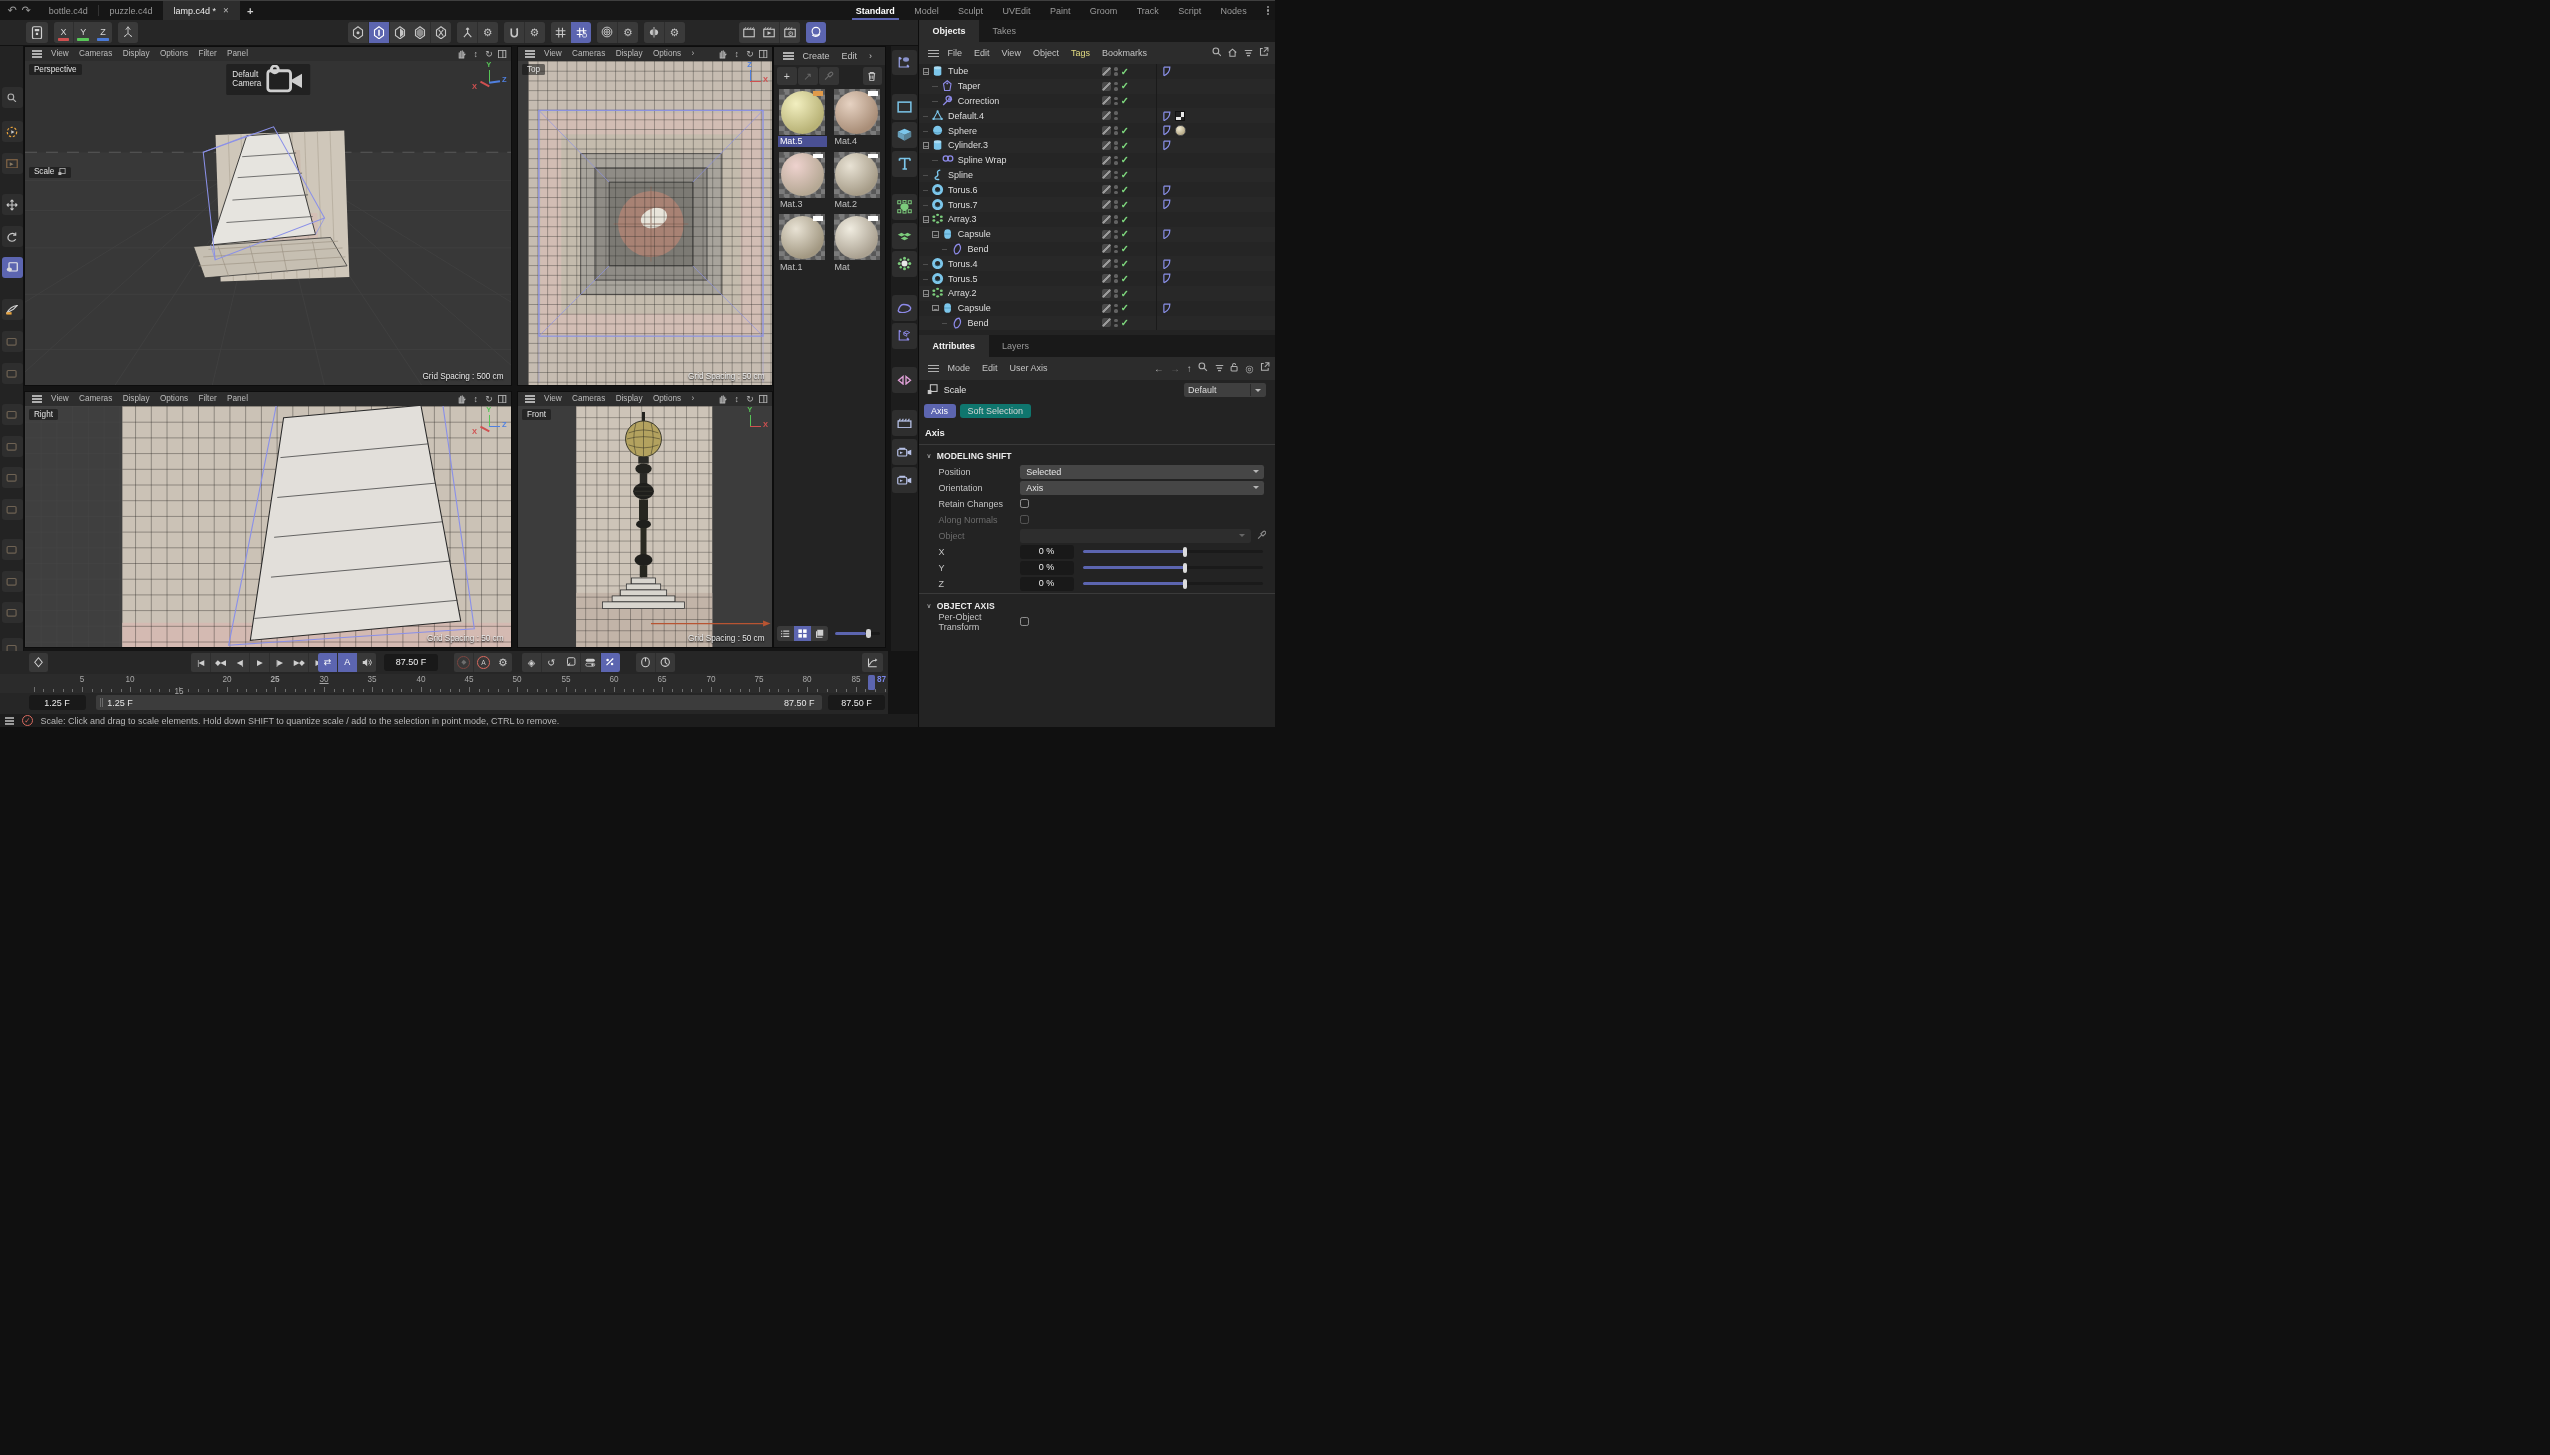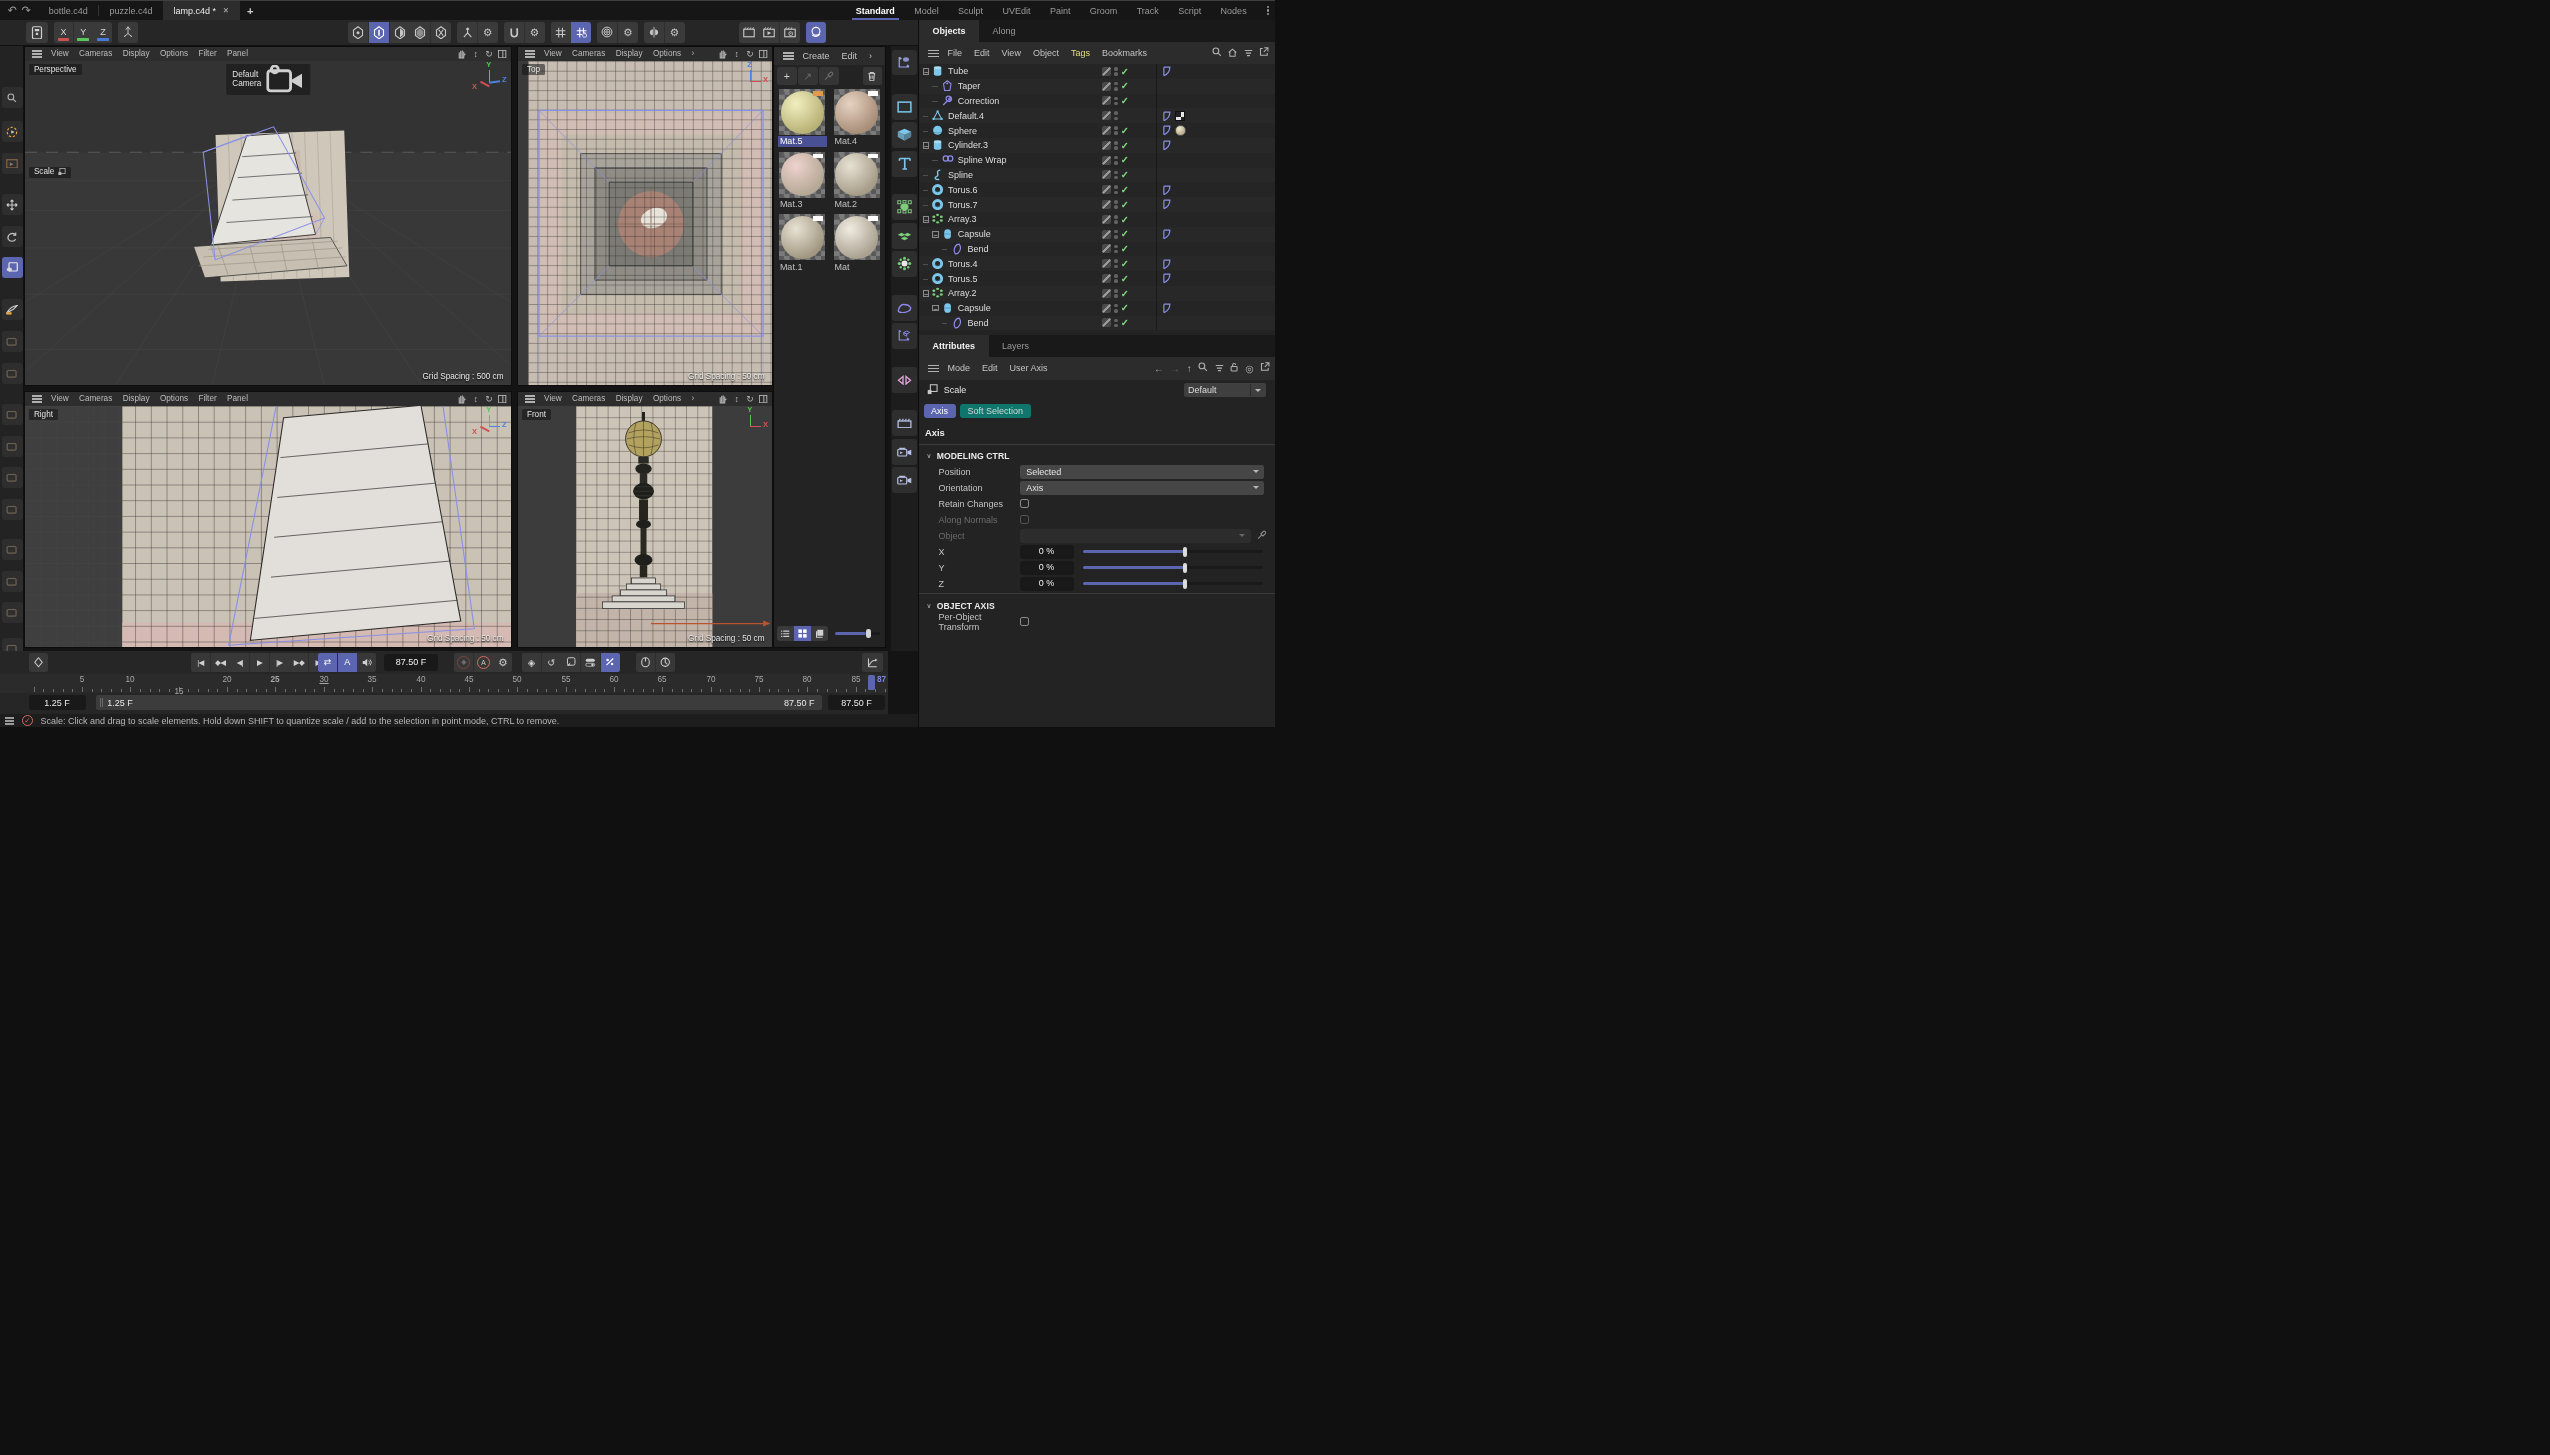--- a/index.html
+++ b/index.html
@@ -907,21 +907,21 @@
           <path d="M4 6 L8 7.7 L4 9.4Z" fill="#b8c2e8"></path>
           <path d="M14 5.5 L19 3.5 V11 L14 9Z" fill="#b8c2e8"></path>
           <rect x="3" y="1" width="8" height="2" fill="#b8c2e8"></rect>
         </svg>
       </div>
     </div>
 
   <div id="rpanel">
     <div class="ptabs" id="obj-tabs">
         <div class="ptab active">Objects</div>
-        <div class="ptab">Along</div>
+        <div class="ptab">Takes</div>
       </div>
     <div class="pmenu" id="obj-menu">
         <div class="hbw"></div>
         <span class="mi">File</span>
         <span class="mi">Edit</span>
         <span class="mi">View</span>
         <span class="mi">Object</span>
         <span class="mi hl">Tags</span>
         <span class="mi">Bookmarks</span>
         <div class="micons">
@@ -1400,21 +1400,21 @@
       </div>
       <div class="modetabs" id="mode-tabs">
           <div class="mtab blue">Axis</div>
           <div class="mtab">Soft Selection</div>
         </div>
       <div class="aheading">Axis</div>
       <div class="ahr"></div>
       <div id="attr-sections">
           <div class="asect">
             <span class="chev">∨</span>
-            <span>MODELING CTRL</span>
+            <span>MODELING SHIFT</span>
           </div>
           <div class="arow">
             <span class="alabel">Position</span>
             <div class="addl">
               <span>Selected</span>
             </div>
           </div>
           <div class="arow">
             <span class="alabel">Orientation</span>
             <div class="addl">

